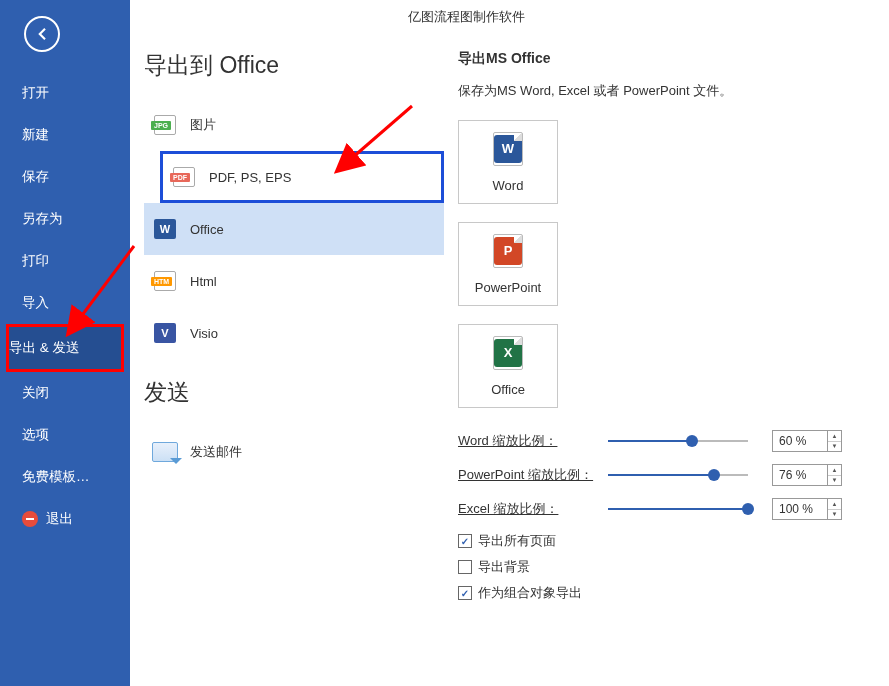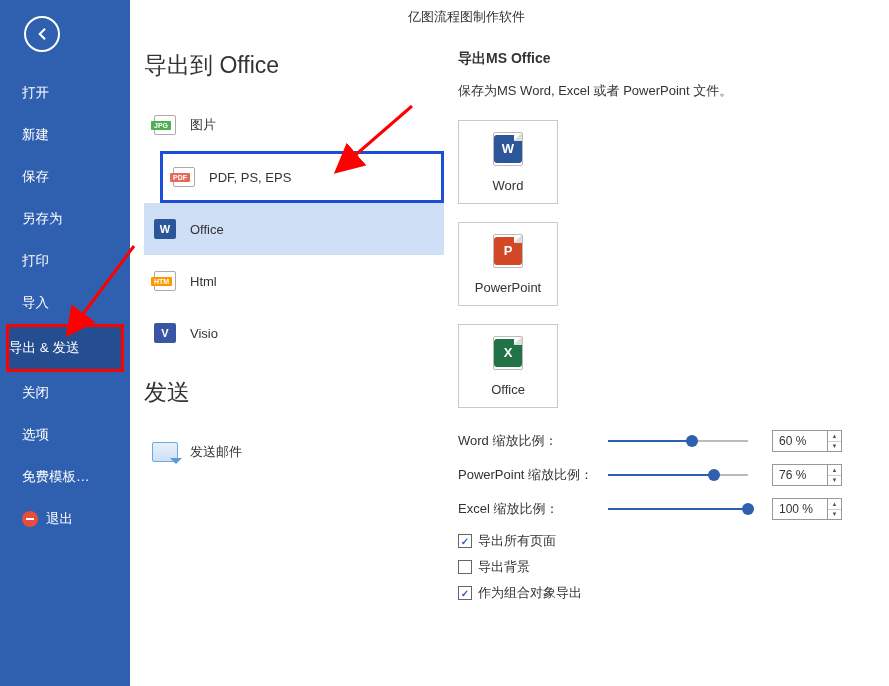--- a/index.html
+++ b/index.html
@@ -35,21 +35,21 @@
 .sub-hdr { font-size: 14px; font-weight: bold; color: #333; margin-bottom: 14px; }
 .desc { font-size: 13px; color: #333; margin-bottom: 20px; }
 .tile { width: 100px; height: 84px; border: 1px solid #c8c8c8; display: flex; flex-direction: column; align-items: center; justify-content: center; gap: 12px; margin-bottom: 18px; cursor: pointer; }
 .tile .app-icon { width: 28px; height: 28px; display: flex; align-items: center; justify-content: center; border-radius: 3px; font-size: 13px; font-weight: bold; color: #fff; }
 .ic-word { background: #2b579a; }
 .ic-ppt { background: #d24726; }
 .ic-xls { background: #217346; }
 .file-bg { position: relative; width: 30px; height: 34px; border: 1px solid #bbb; background: #fff; border-radius: 2px; display: flex; align-items: center; justify-content: center; }
 .file-bg .corner { position: absolute; top: 0; right: 0; width: 8px; height: 8px; background: linear-gradient(135deg, #fff 50%, #ddd 50%); }
 .ctrl-row { display: flex; align-items: center; height: 30px; margin-bottom: 4px; }
-.ctrl-label { width: 150px; font-size: 13px; color: #333; }
+.ctrl-label { width: 150px; font-size: 13px; color: #333; text-decoration: underline; }
 .slider { position: relative; width: 140px; height: 20px; margin-right: 24px; }
 .slider .track { position: absolute; top: 9px; left: 0; right: 0; height: 2px; background: #bbb; }
 .slider .fill { position: absolute; top: 9px; left: 0; height: 2px; background: #2f5faf; }
 .slider .thumb { position: absolute; top: 4px; width: 12px; height: 12px; border-radius: 50%; background: #2f5faf; margin-left: -6px; }
 .pct-box { width: 56px; height: 22px; border: 1px solid #999; font-size: 12px; display: flex; align-items: center; padding-left: 6px; }
 .spin { width: 14px; height: 22px; border: 1px solid #999; border-left: none; display: flex; flex-direction: column; }
 .spin div { flex: 1; display: flex; align-items: center; justify-content: center; font-size: 6px; color: #555; cursor: pointer; }
 .spin div:first-child { border-bottom: 1px solid #ccc; }
 .chk-row { display: flex; align-items: center; gap: 6px; font-size: 13px; margin-top: 8px; }
 .chk { width: 14px; height: 14px; border: 1px solid #666; display: flex; align-items: center; justify-content: center; font-size: 10px; color: #2f5faf; font-weight: bold; }

